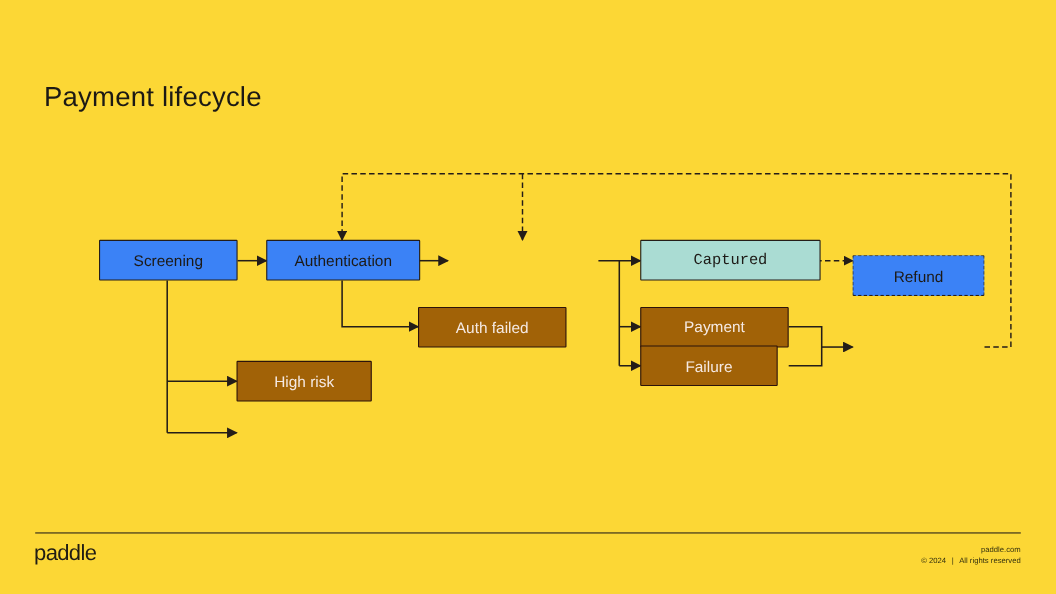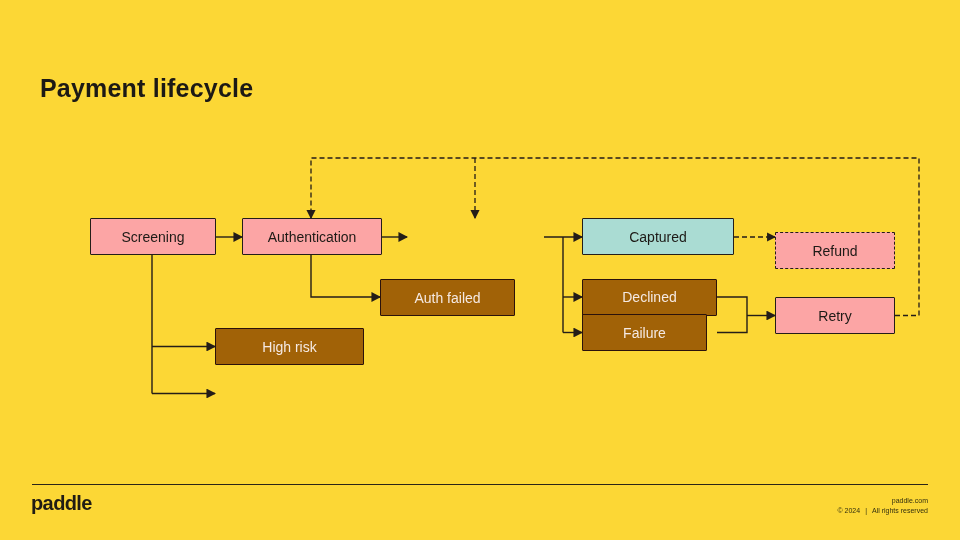--- a/index.html
+++ b/index.html
@@ -11,69 +11,69 @@
   .slide {
     position: relative;
     width: 960px; height: 540px;
     background: #FCD735;
     color: #1E1A16;
   }
   .title {
     position: absolute;
     left: 40px; top: 74px;
     font-size: 25px;
-    font-weight: 700;
+    font-weight: 400;
     letter-spacing: 0.2px;
     color: #1C1915;
   }
   .connector-layer {
     position: absolute;
     left: 0; top: 0;
     width: 960px; height: 540px;
   }
   .node {
     position: absolute;
     box-sizing: border-box;
     height: 37px;
     display: flex;
     align-items: center;
     justify-content: center;
     font-size: 14px;
     border: 1.5px solid #241D18;
     border-radius: 1px;
-    background: #fca5a5;
+    background: #3b82f6;
     color: #1D1A16;
   }
   .node.teal  { background: #AADCD3; }
   .node.red   { background: #a16207; color: #F5E9E3; border-color: #2B120B; }
   .node.dashed { border-style: dashed; }
 
   .node.screening      { left: 90px;  top: 218px; width: 126px; }
   .node.authentication { left: 242px; top: 218px; width: 140px; }
   .node.authorization  { left: 407px; top: 218px; width: 137px; }
-  .node.captured       { left: 582px; top: 218px; width: 152px; }
+  .node.captured       { left: 582px; top: 218px; width: 164px; font-family: Liberation Mono, monospace; }
   .node.refund         { left: 775px; top: 232px; width: 120px; }
   .node.auth-failed    { left: 380px; top: 279px; width: 135px; }
   .node.declined       { left: 582px; top: 279px; width: 135px; height: 36.5px; }
   .node.failure        { left: 582px; top: 314px; width: 125px; }
   .node.retry          { left: 775px; top: 297px; width: 120px; }
-  .node.high-risk      { left: 215px; top: 328px; width: 149px; }
+  .node.high-risk      { left: 215px; top: 328px; width: 123px; }
   .node.expired        { left: 215px; top: 375px; width: 184px; }
 
   .footer-line {
     position: absolute;
     left: 32px; top: 484px;
     width: 896px; height: 0;
     border-top: 1px solid #2A2418;
   }
   .footer-logo {
     position: absolute;
     left: 31px; top: 492px;
     font-size: 20px;
-    font-weight: 700;
+    font-weight: 400;
     letter-spacing: -0.6px;
     color: #201C14;
   }
   .footer-right {
     position: absolute;
     right: 32px; top: 496px;
     text-align: right;
     font-size: 7px;
     line-height: 9.5px;
     color: #33300F;
@@ -112,23 +112,22 @@
       <path d="M895 315.5 L919 315.5 L919 158 L311 158 L311 218" marker-end="url(#arr)"></path>
       <path d="M475 158 L475 218" marker-end="url(#arr)"></path>
     </g>
   </svg>
 
   <div class="node screening">Screening</div>
   <div class="node authentication">Authentication</div>
   <div class="node teal captured">Captured</div>
   <div class="node dashed refund">Refund</div>
   <div class="node red auth-failed">Auth failed</div>
-  <div class="node red declined">Declined</div>
+  <div class="node red declined">Payment</div>
   <div class="node red failure">Failure</div>
-  <div class="node retry">Retry</div>
   <div class="node red high-risk">High risk</div>
 
   <div class="footer-line"></div>
   <div class="footer-logo">paddle</div>
   <div class="footer-right">
     <div>paddle.com</div>
     <div>
       <span>© 2024</span><span class="sep">|</span><span>All rights reserved</span>
     </div>
   </div>

